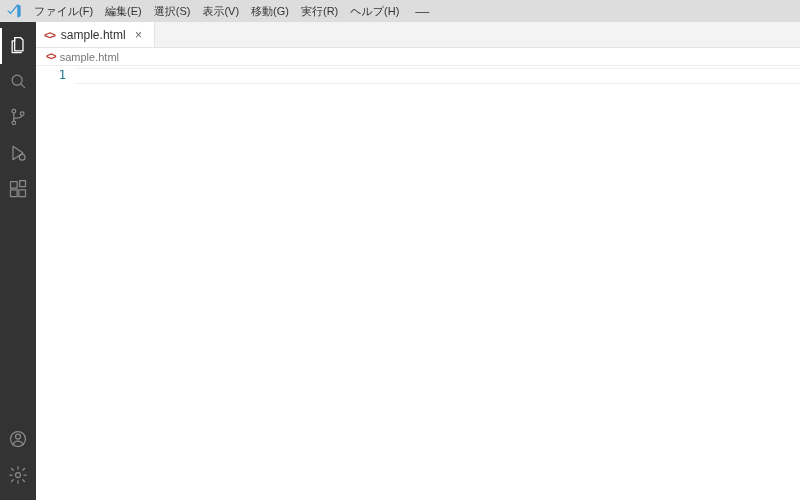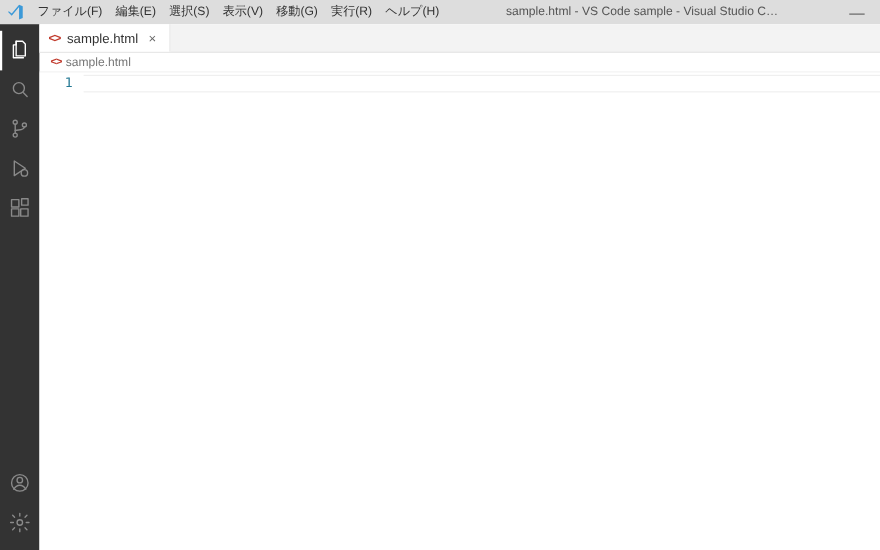--- a/index.html
+++ b/index.html
@@ -59,21 +59,20 @@
     </div>
     <div class="menus">
       <div class="menu-item">ファイル(F)</div>
       <div class="menu-item">編集(E)</div>
       <div class="menu-item">選択(S)</div>
       <div class="menu-item">表示(V)</div>
       <div class="menu-item">移動(G)</div>
       <div class="menu-item">実行(R)</div>
       <div class="menu-item">ヘルプ(H)</div>
     </div>
-    <div class="title-center">sample.html - VS Code sample - Visual Studio C…</div>
     <div class="win-btn">—</div>
   </div>
 
   <div class="body">
 
     <div class="activitybar">
       <div class="top">
         <div class="act-btn active">
           <span>
             <svg viewBox="0 0 24 24">

